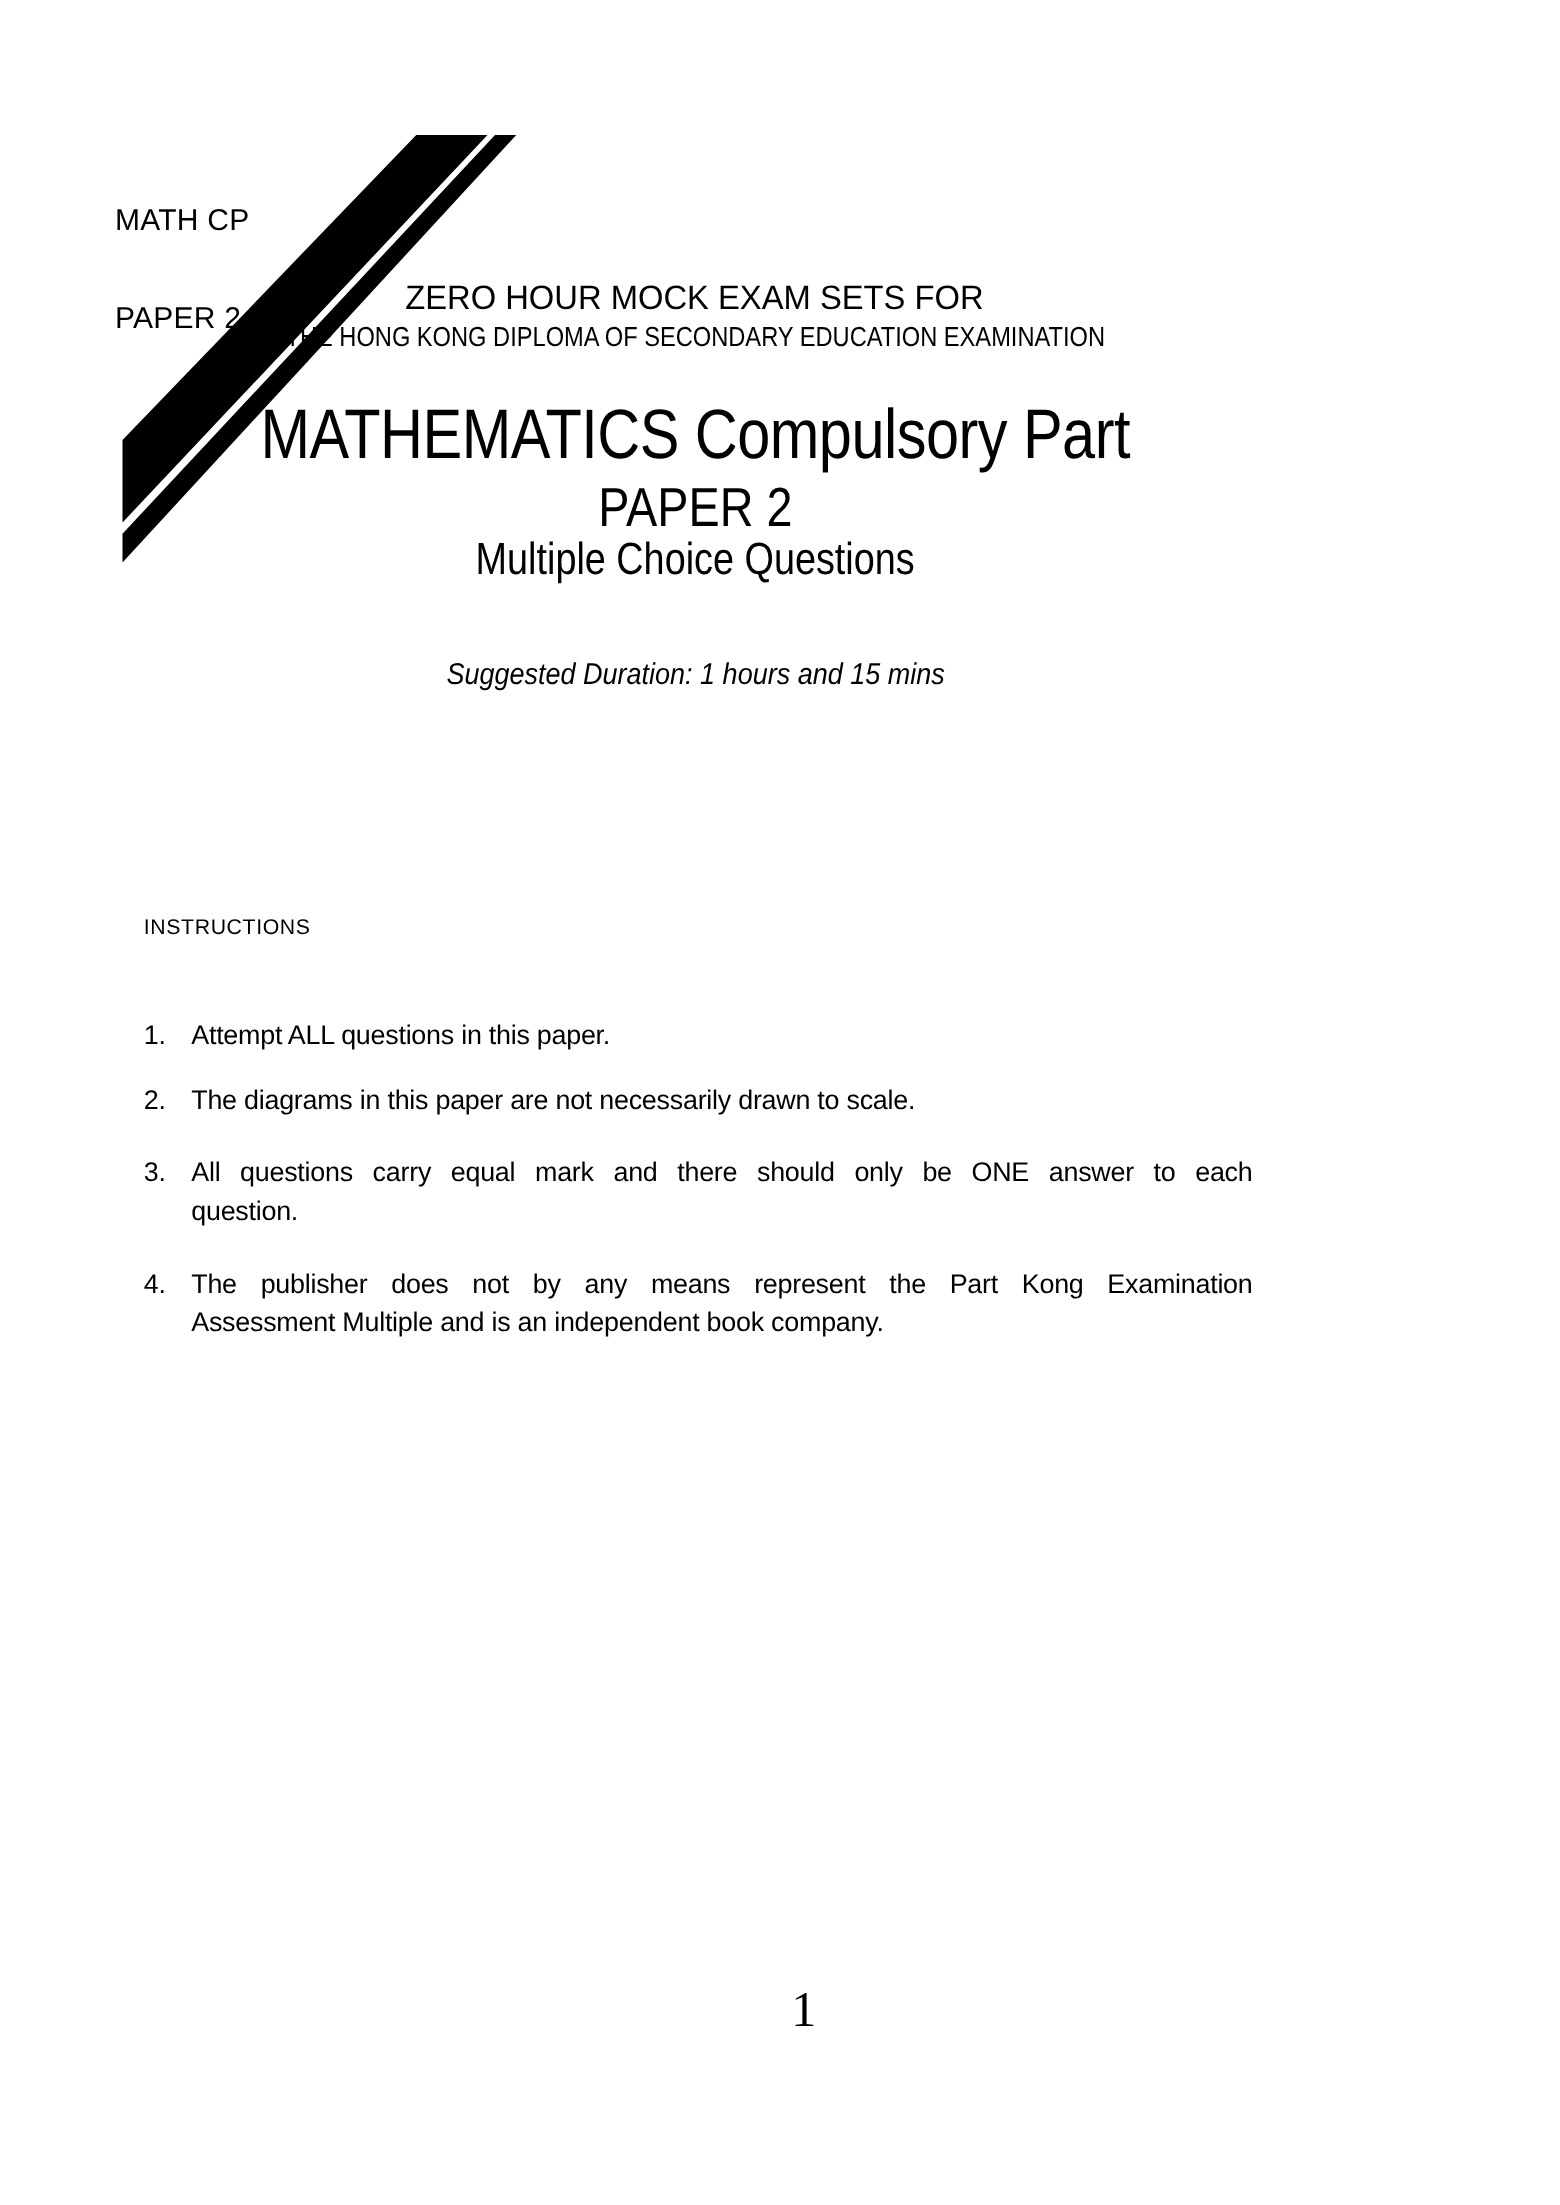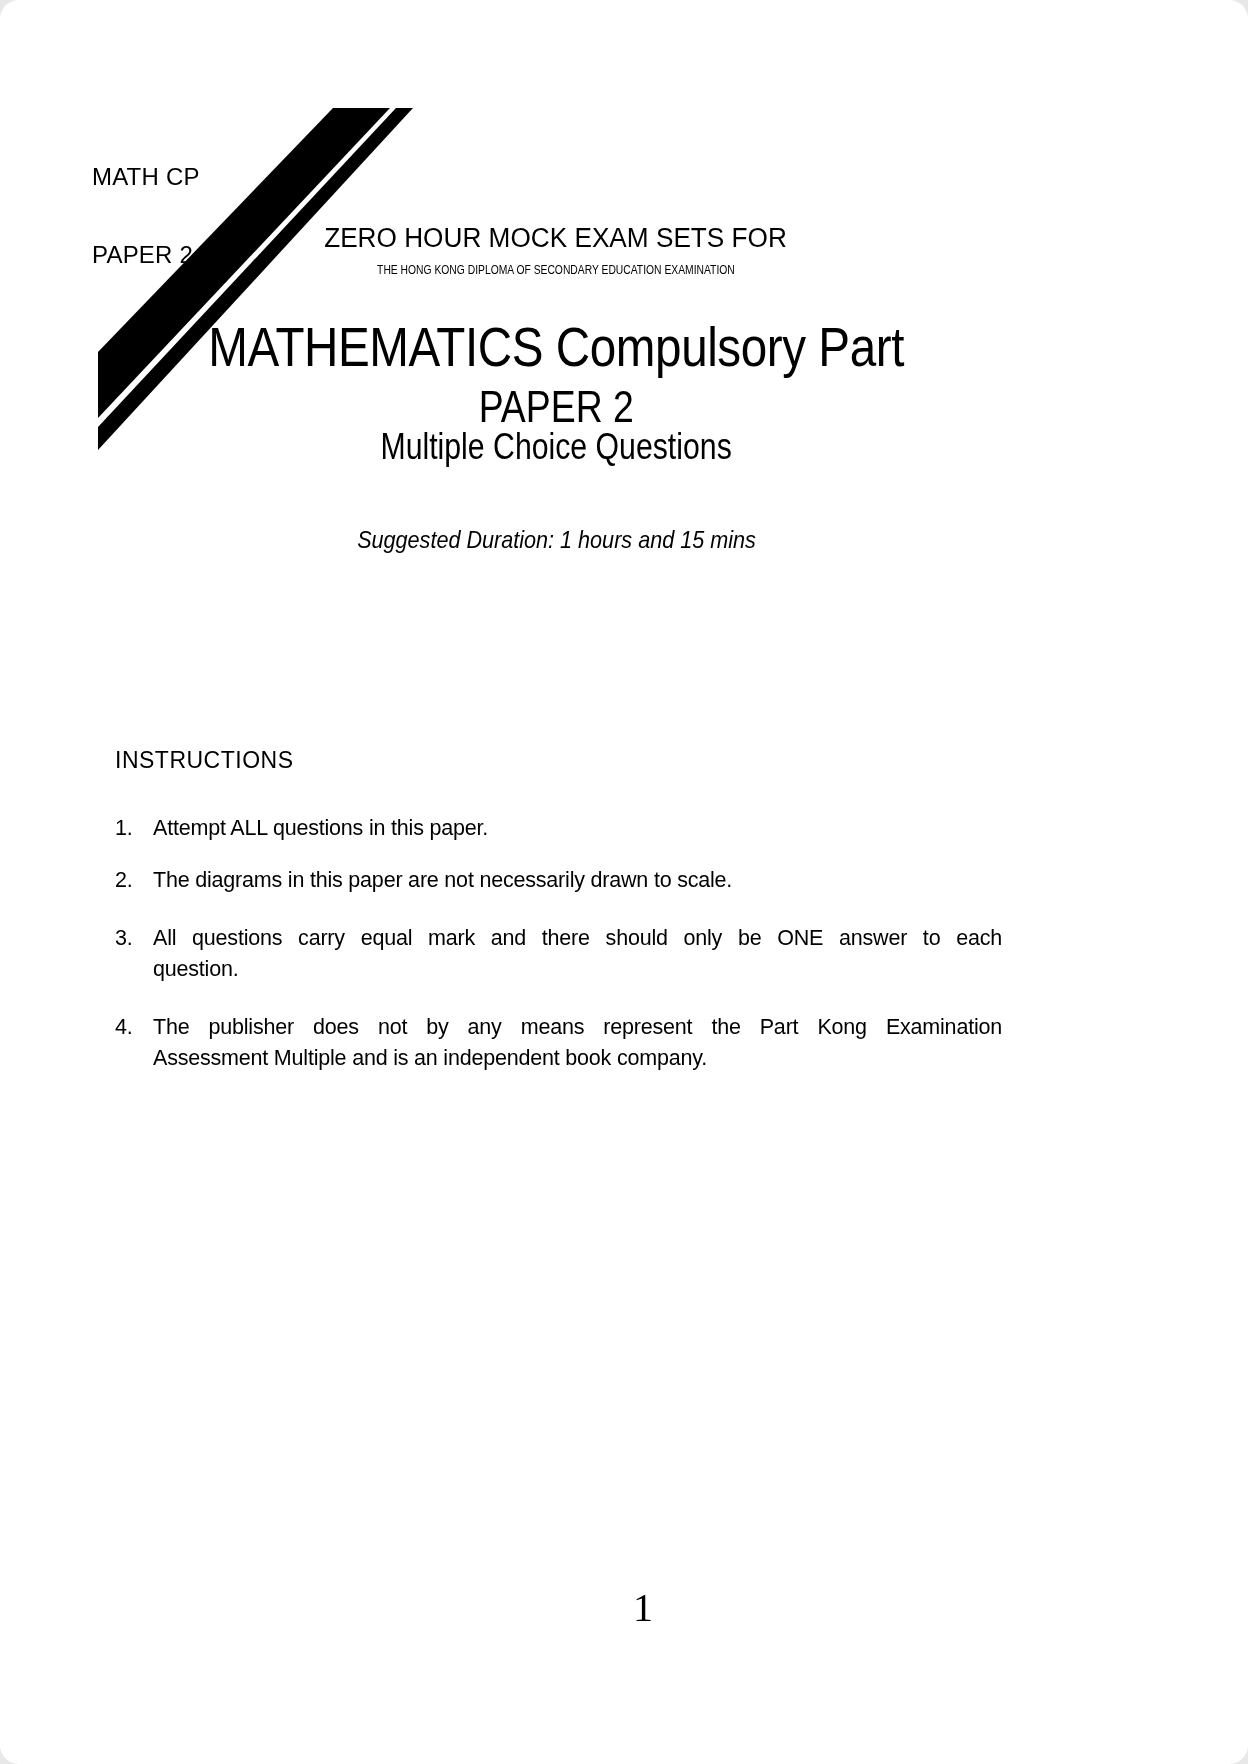--- a/index.html
+++ b/index.html
@@ -9,21 +9,20 @@
   }
   .page {
     position: relative;
     width: 1248px;
     height: 1764px;
     margin: 0 auto;
     background: #ffffff;
     overflow: hidden;
     font-family: "Liberation Sans", sans-serif;
     color: #000000;
-    border-radius: 19px;
   }
   .stripe-svg {
     position: absolute;
     top: 0;
     left: 0;
     pointer-events: none;
   }
   .corner-label {
     position: absolute;
     left: 92px;
@@ -39,39 +38,38 @@
     width: 928px;
     text-align: center;
     white-space: nowrap;
   }
   .condense {
     display: inline-block;
     transform-origin: 50% 50%;
   }
   .series-title    { top: 222px; font-size: 27px;  line-height: 32px; }
   .series-title .condense    { transform: scaleX(0.97); }
-  .series-subtitle { top: 258px; font-size: 12px;  line-height: 24px; }
+  .series-subtitle { top: 258px; font-size: 22px;  line-height: 24px; }
   .series-subtitle .condense { transform: scaleX(0.86); }
   .subject-title   { top: 320px; font-size: 56px;  line-height: 54px; }
   .subject-title .condense   { transform: scaleX(0.85); letter-spacing: -0.5px; }
   .paper-title     { top: 380px; font-size: 44px;  line-height: 54px; }
   .paper-title .condense     { transform: scaleX(0.85); }
   .paper-type      { top: 424px; font-size: 36px;  line-height: 46px; }
   .paper-type .condense      { transform: scaleX(0.84); }
   .duration        { top: 524px; font-size: 24px;  line-height: 32px; font-style: italic; }
   .duration .condense        { transform: scaleX(0.90); }
 
   .instructions-heading {
     position: absolute;
     left: 115px;
     top: 728px;
-    font-size: 23px;
+    font-size: 17px;
     line-height: 28px;
     letter-spacing: 0.5px;
-    margin-top: 18px;
   }
   .inst-item {
     position: absolute;
     left: 115px;
     width: 887px;
     display: flex;
     font-size: 21.5px;
     line-height: 31px;
     letter-spacing: -0.2px;
   }

